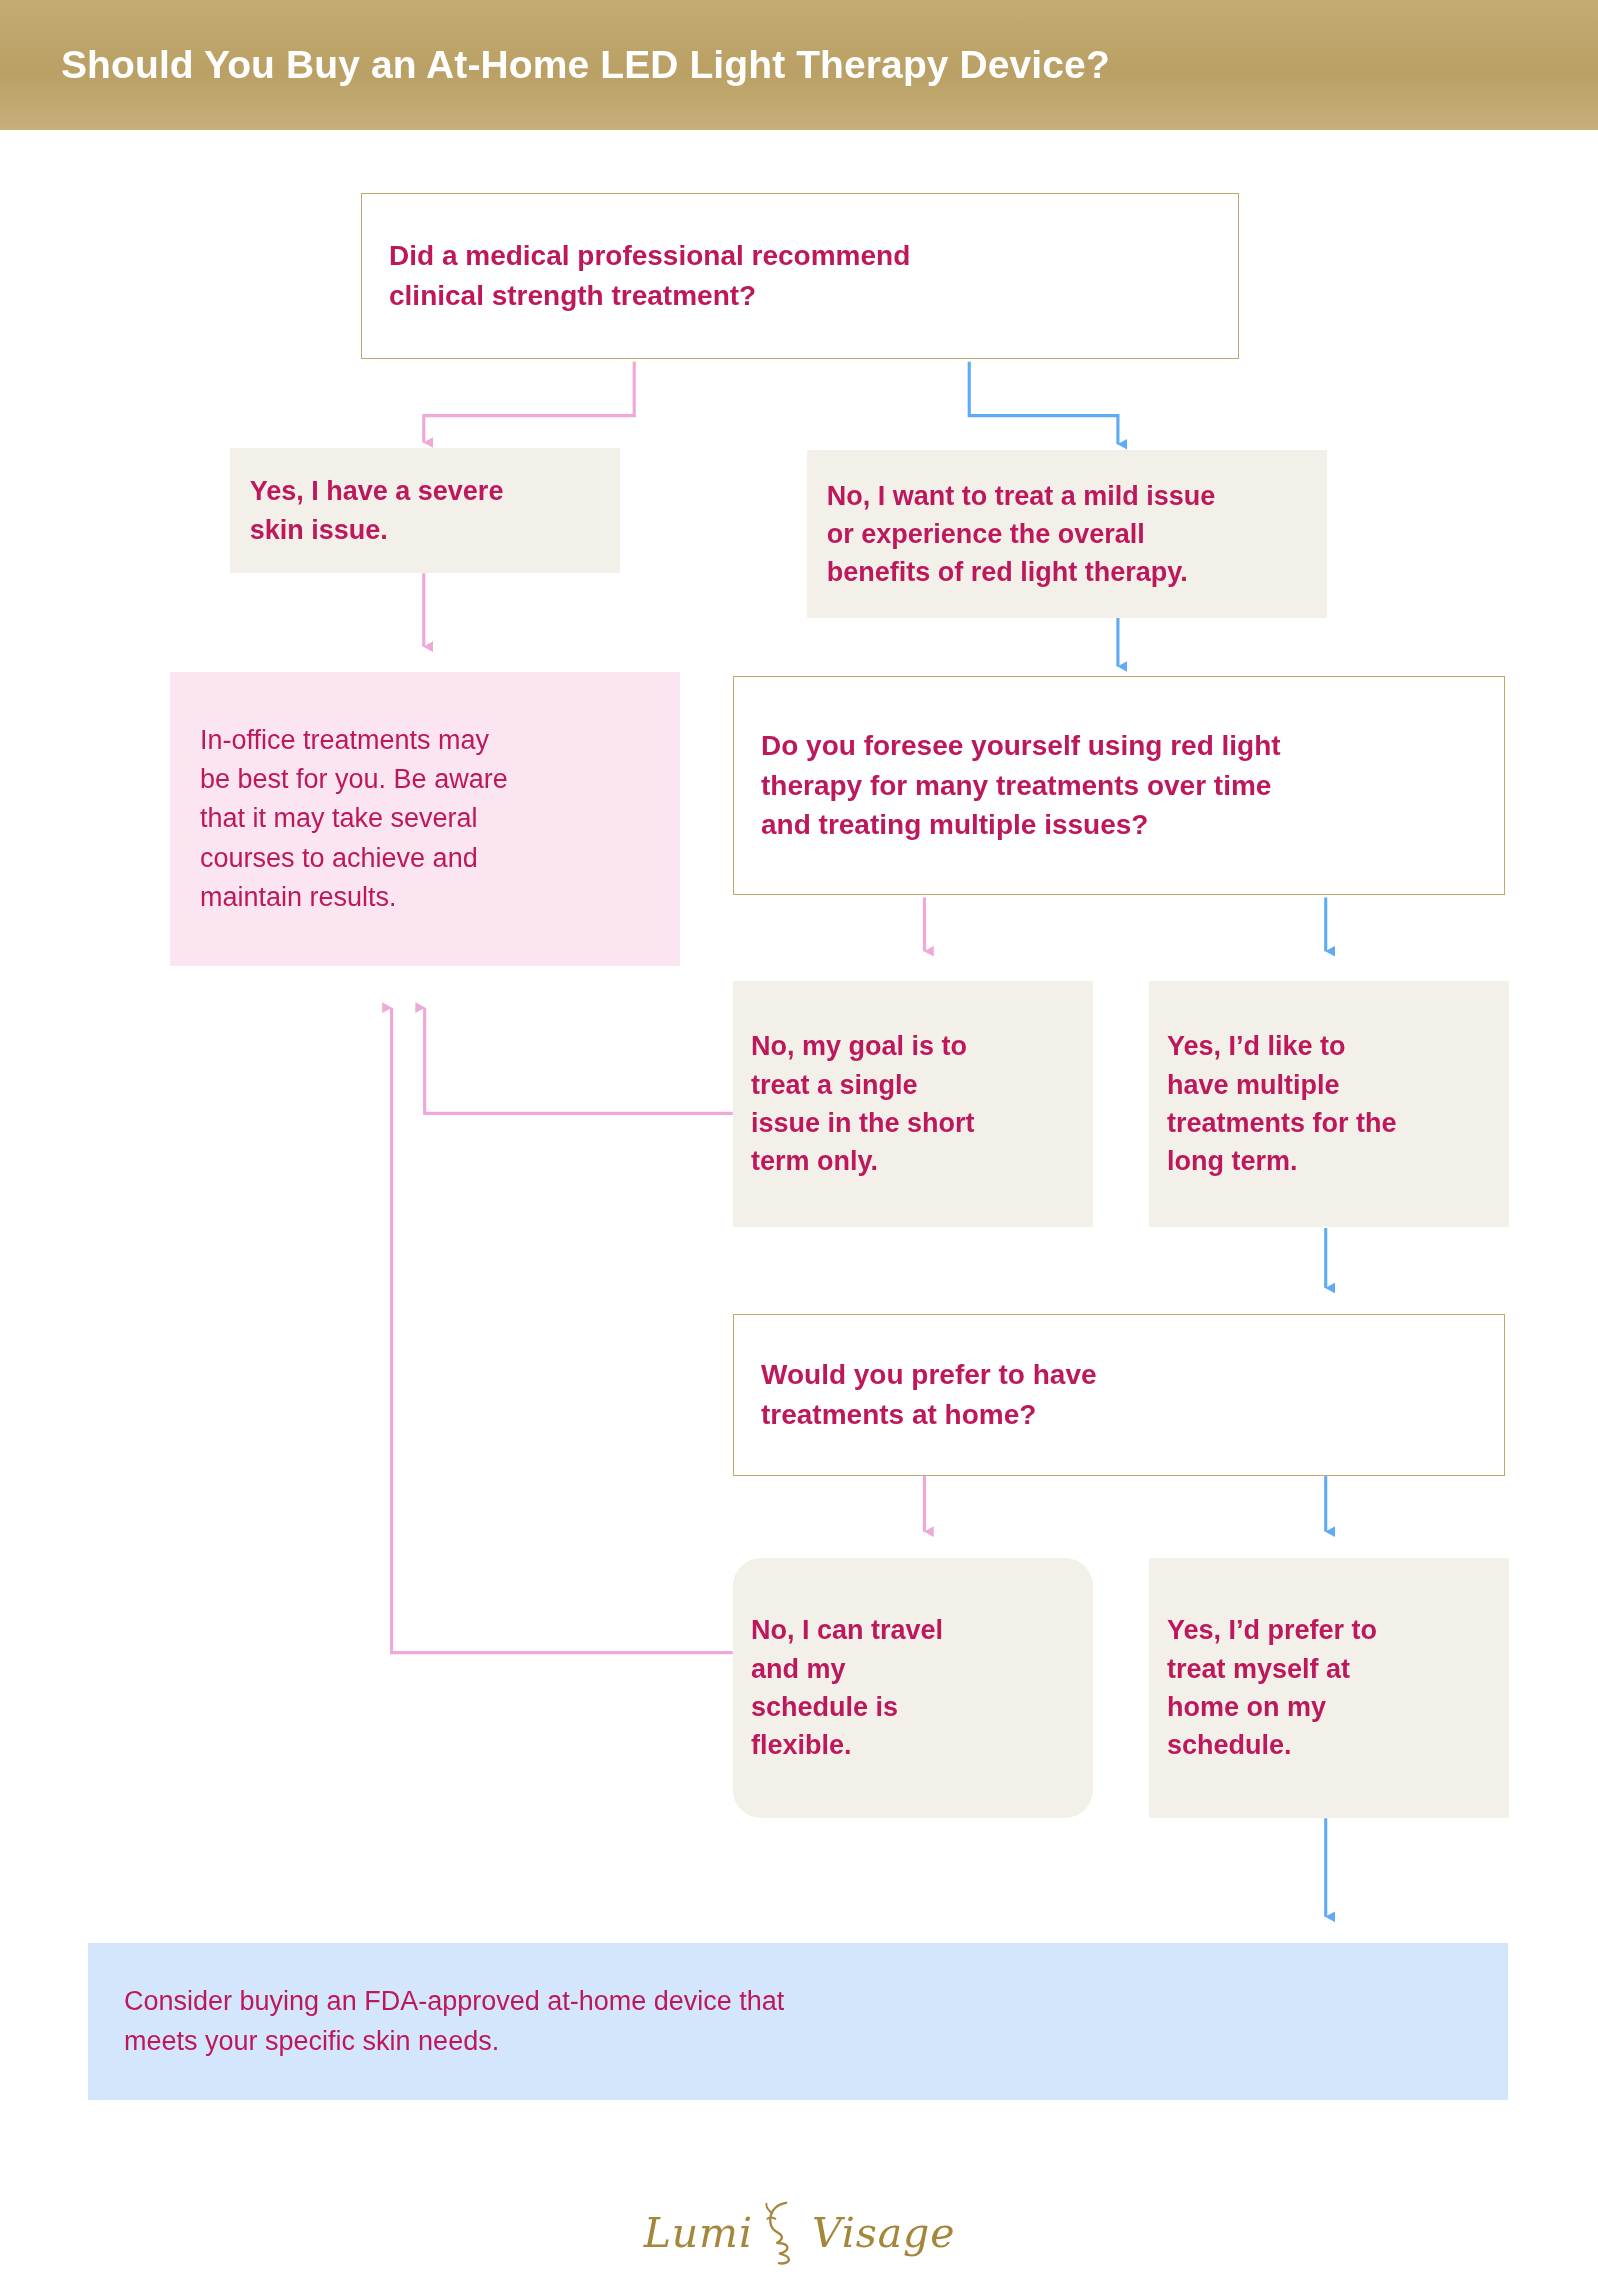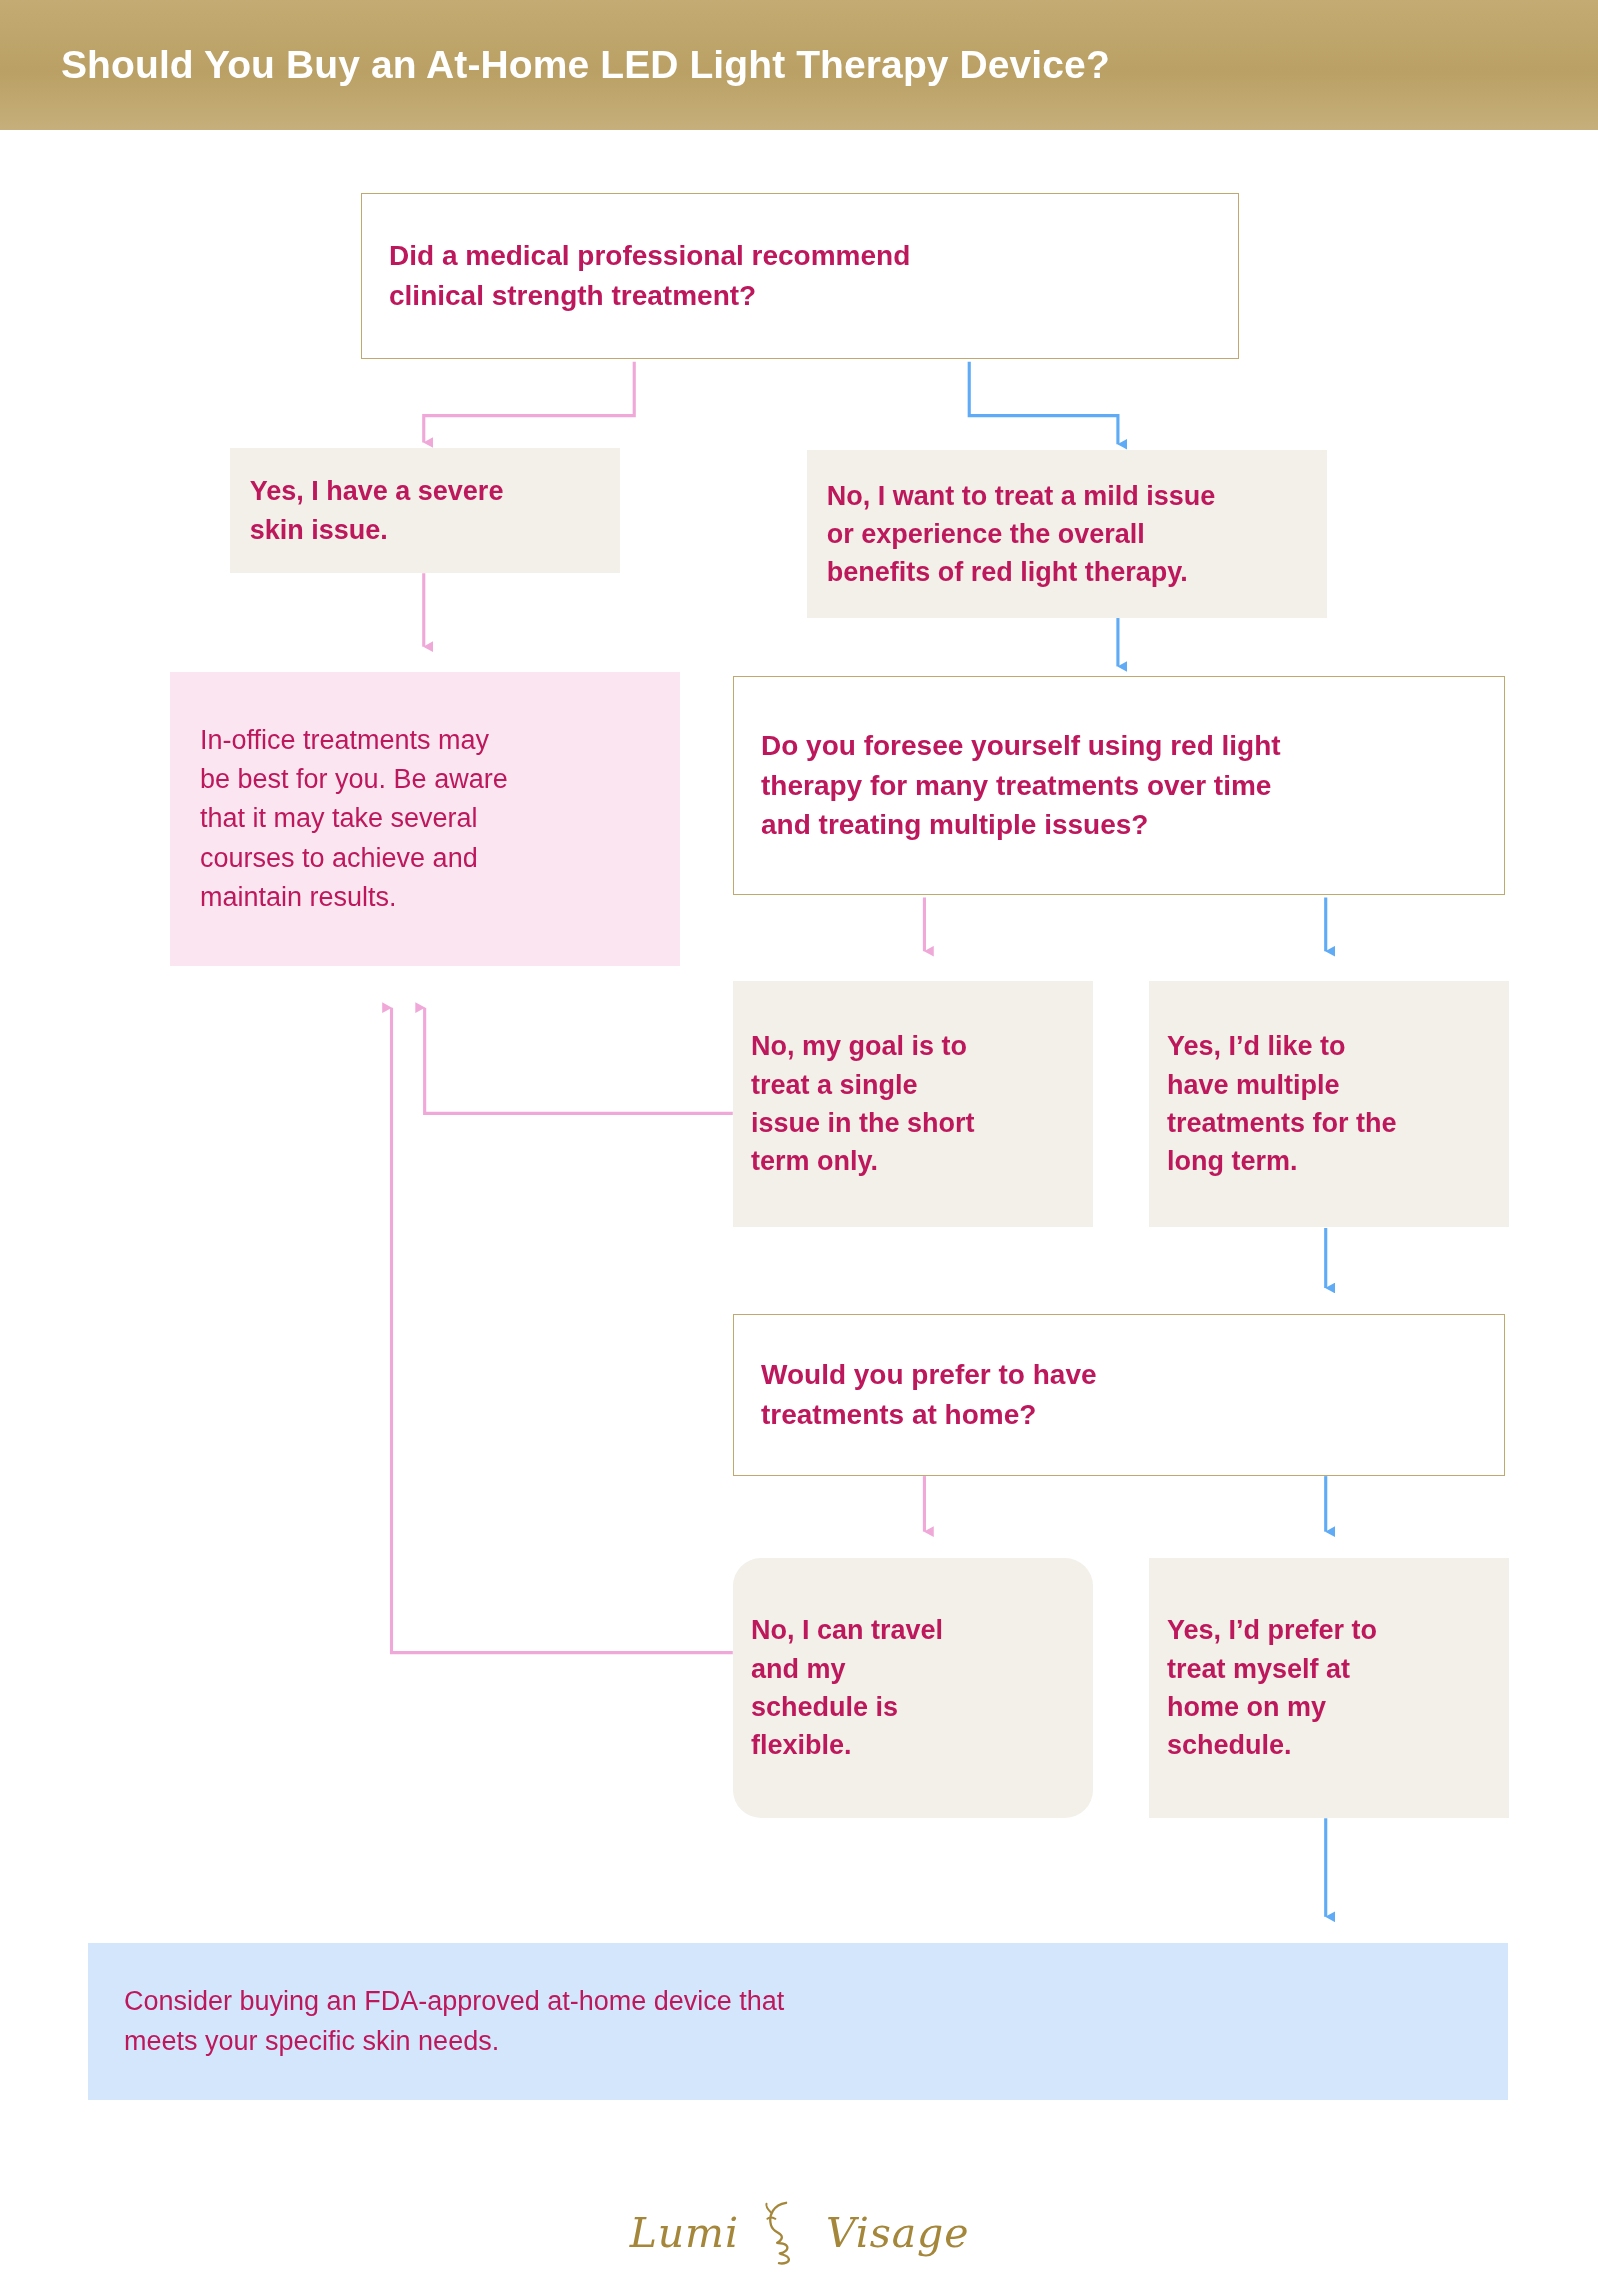--- a/index.html
+++ b/index.html
@@ -93,21 +93,21 @@
     height: 118px;
     display: flex;
     align-items: center;
     justify-content: center;
   }
   #footer-logo .logo-wrap {
     position: relative;
     display: flex;
     align-items: center;
     justify-content: center;
-    gap: 20px;
+    gap: 6px;
   }
   #footer-logo .logo-text {
     font-family: "DejaVu Serif", serif;
     font-style: italic;
     font-size: 41px;
     color: #a5873b;
     letter-spacing: 0.9px;
     line-height: 1;
   }
   #footer-logo .logo-face {

